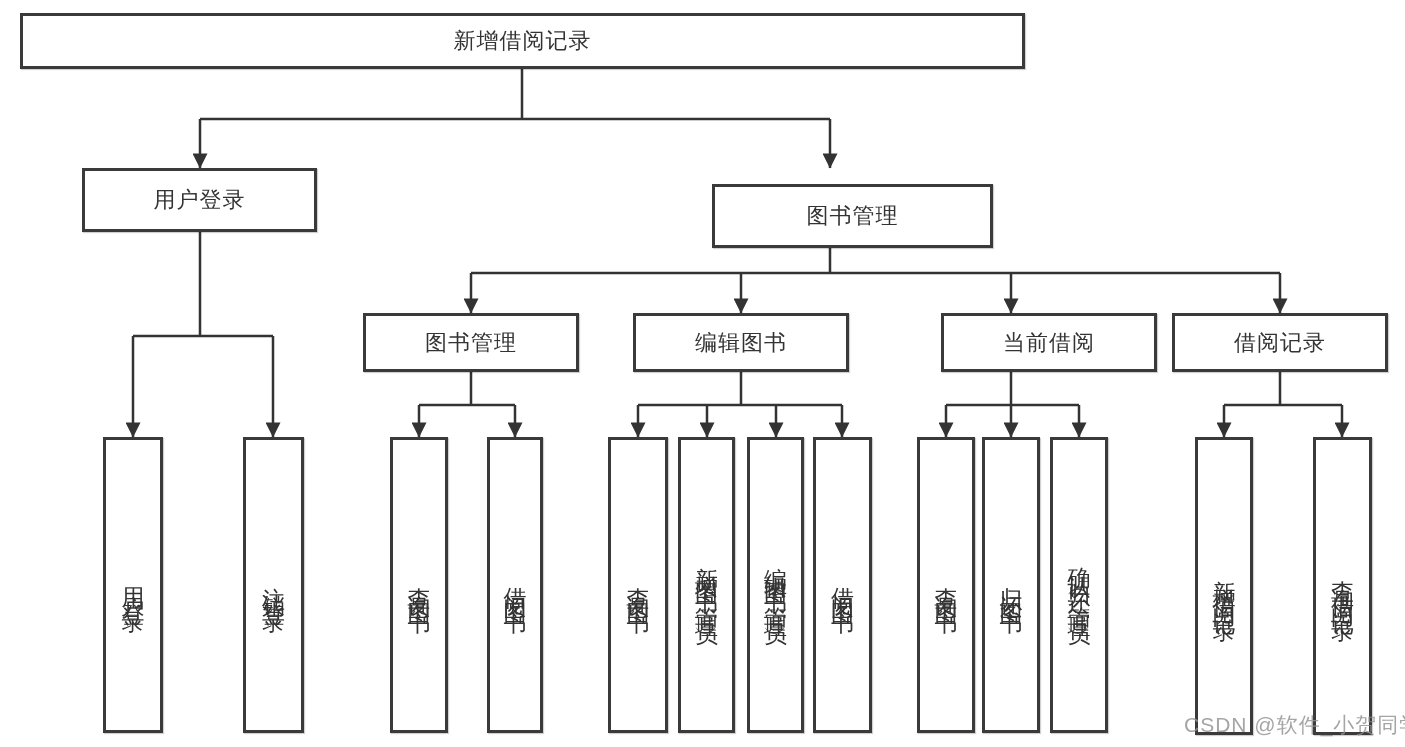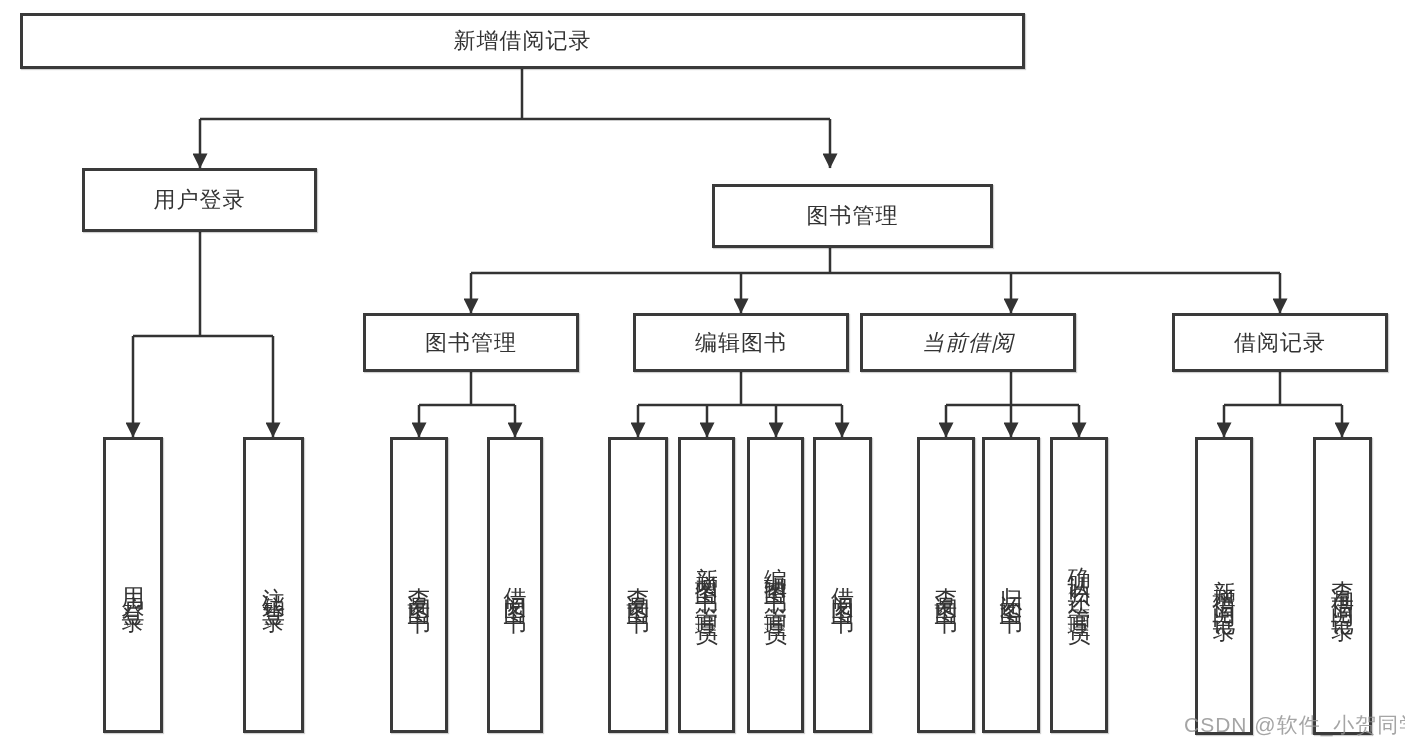--- a/index.html
+++ b/index.html
@@ -84,21 +84,21 @@
   <div class="box" style="left:712px; top:184px; width:281px; height:64px;">
     <span class="h-label">图书管理</span>
   </div>
 
   <div class="box" style="left:363px; top:313px; width:216px; height:59px;">
     <span class="h-label">图书管理</span>
   </div>
   <div class="box" style="left:633px; top:313px; width:216px; height:59px;">
     <span class="h-label">编辑图书</span>
   </div>
-  <div class="box" style="left:860px; top:313px; width:216px; height:59px;font-style:italic;">
+  <div class="box" style="left:941px; top:313px; width:216px; height:59px;">
     <span class="h-label">当前借阅</span>
   </div>
   <div class="box" style="left:1172px; top:313px; width:216px; height:59px;">
     <span class="h-label">借阅记录</span>
   </div>
 
   <div class="box" style="left:103px; top:437px; width:60px; height:296px;">
     <span class="v-label">用户登录</span>
   </div>
   <div class="box" style="left:243px; top:437px; width:61px; height:296px;">

